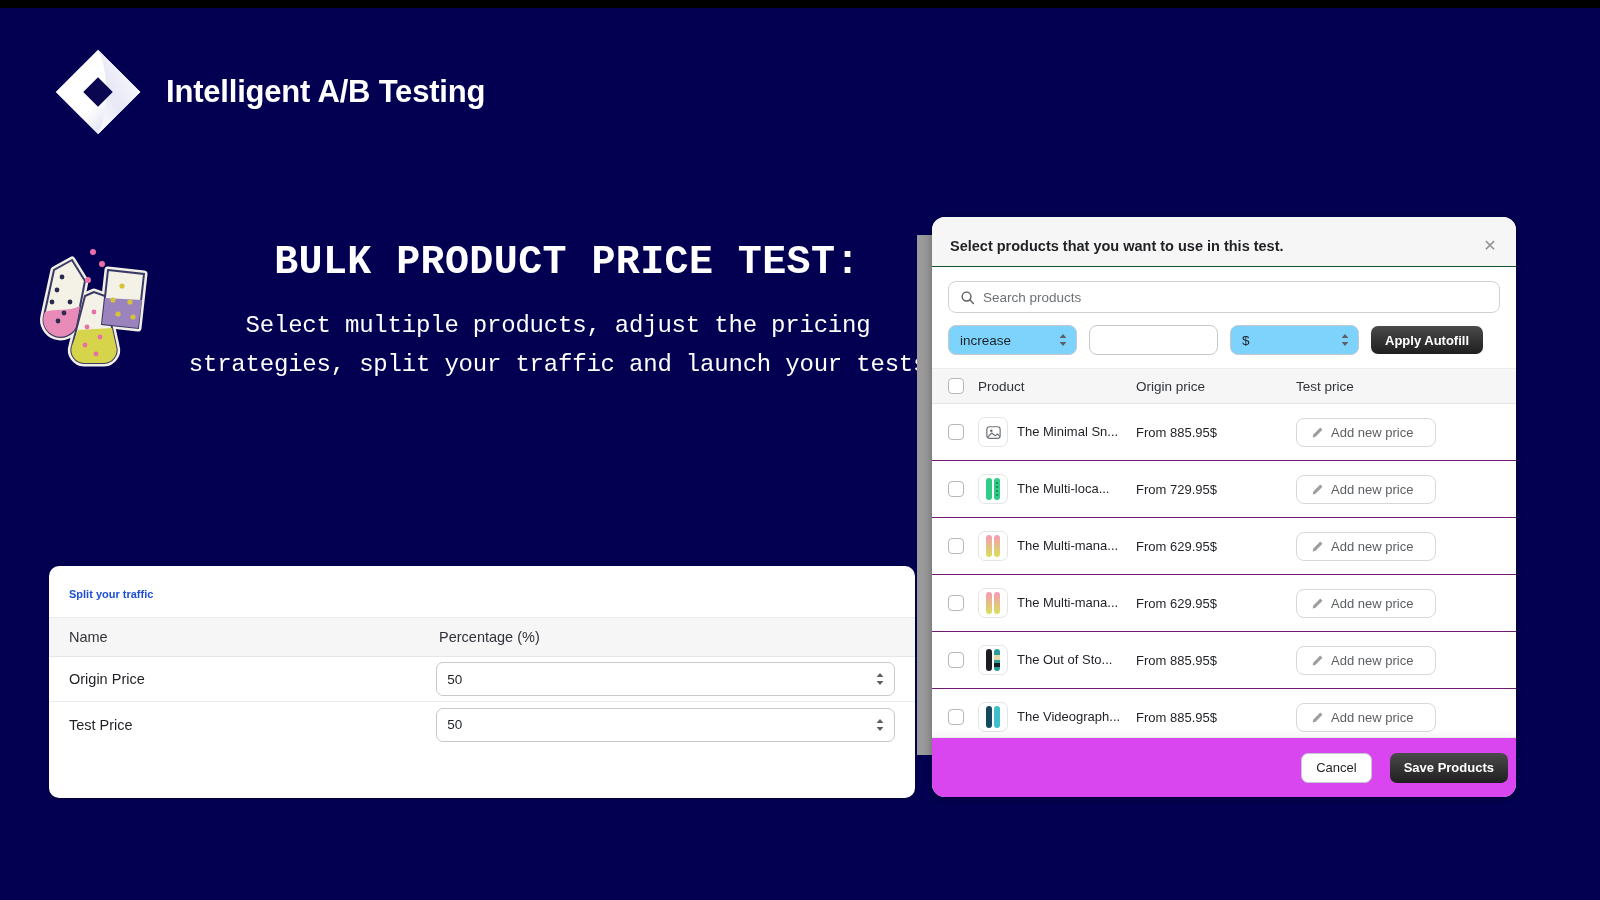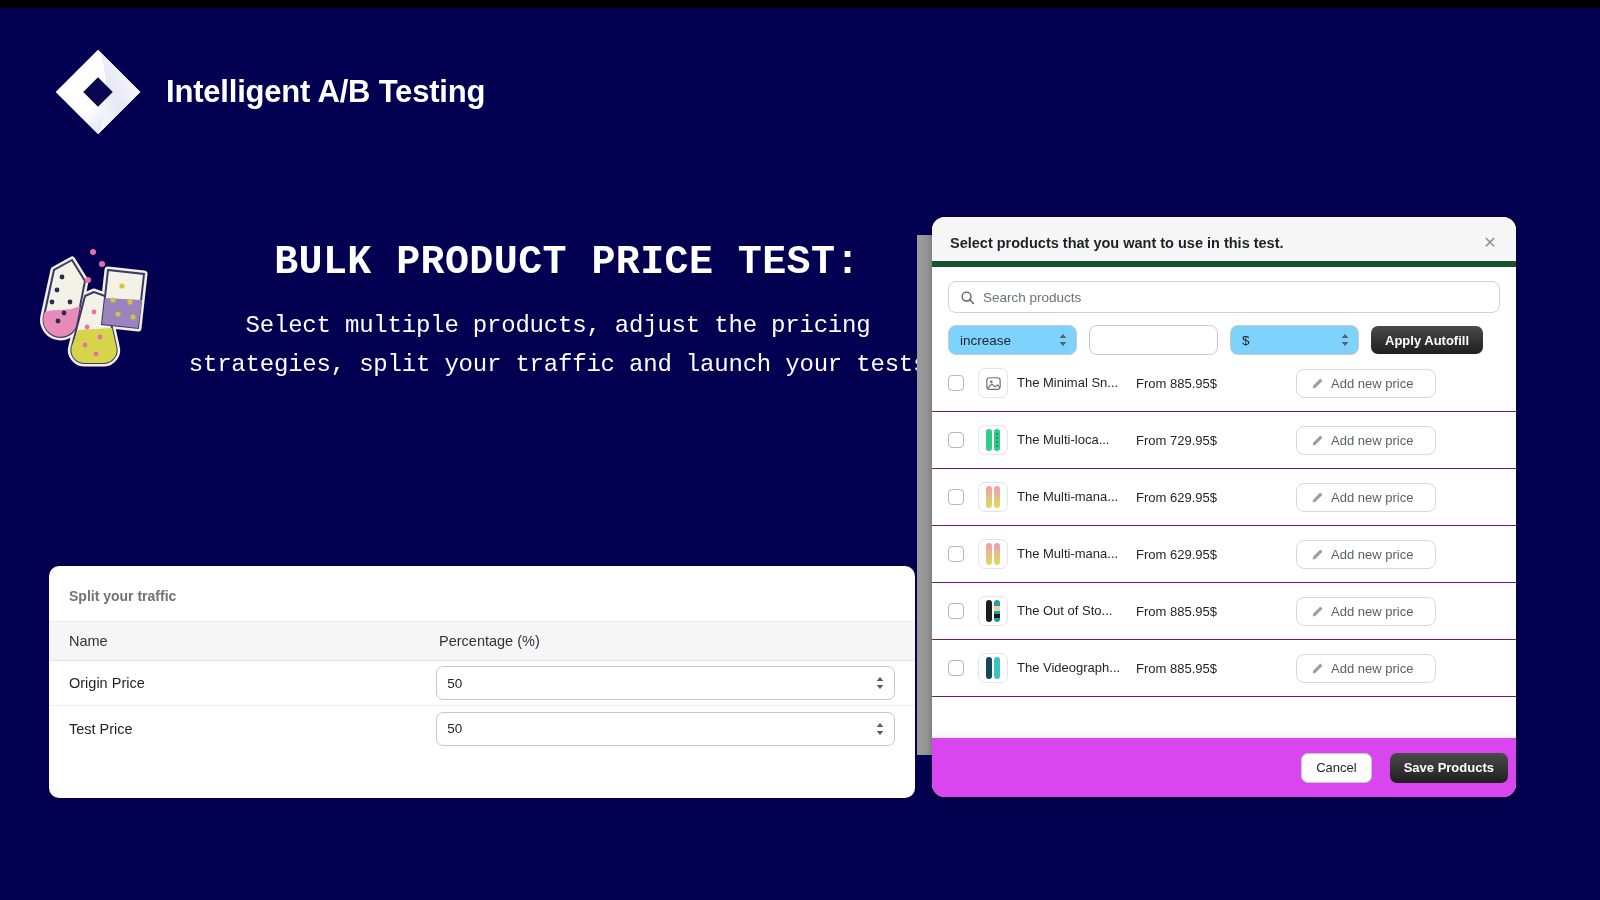--- a/index.html
+++ b/index.html
@@ -53,21 +53,21 @@
   
   .split-card {
     position: absolute; left: 49px; top: 566px;
     width: 866px; height: 232px;
     background: #ffffff;
     border-radius: 10px;
     box-shadow: 0 1px 3px rgba(0,0,0,.28);
     overflow: hidden;
   }
   .split-pad { padding: 22px 20px 0 20px; }
-  .split-title { font-size: 14px; font-weight: 700; color: #737373; }
+  .split-title { font-size: 11px; font-weight: 700; color: #1d4ed8; }
   .split-desc { font-size: 13.5px; color: #40444b; margin-top: 11px; }
   .split-table { margin-top: 17px; }
   .split-thead {
     display: flex; align-items: center;
     background: #f6f6f7; height: 40px;
     border-top: 1px solid #ececed;
     border-bottom: 1px solid #e6e6e7;
     padding: 0 20px;
   }
   .split-th { font-size: 14.5px; color: #31333a; }
@@ -96,21 +96,21 @@
     width: 584px; height: 580px;
     background: #ffffff;
     border-radius: 13px;
     box-shadow: 0 2px 10px rgba(0,0,0,.35);
     overflow: hidden;
     display: flex; flex-direction: column;
   }
   .modal-header {
     height: 50px; flex: none;
     background: #f6f6f7;
-    border-bottom: 6px solid #14532d;
+    border-bottom: 1px solid #14532d;
     display: flex; align-items: center;
     padding: 8px 14px 0 18px;
   }
   .modal-title { font-size: 14.5px; font-weight: 700; color: #1f2125; flex: 1; }
   .close-btn {
     width: 24px; height: 24px; border: none; background: transparent;
     color: #8f9196; font-size: 16px; line-height: 1; cursor: pointer;
     display: flex; align-items: center; justify-content: center;
   }
   .modal-body { flex: 1; display: flex; flex-direction: column; overflow: hidden; }
@@ -352,20 +352,26 @@
             <span>$</span>
             <svg class="stepper" viewBox="0 0 10 16">
               <path d="M5 2 L8.4 6 H1.6 Z" fill="#5c5f62"></path>
                 <path d="M5 14 L8.4 10 H1.6 Z" fill="#5c5f62"></path>
             </svg>
           </div>
           <button class="autofill-btn">Apply Autofill</button>
         </div>
       </div>
 
+      <div class="list-head">
+        <div class="cb"></div>
+        <div class="hcell h-prod">Product</div>
+        <div class="hcell c-orig">Origin price</div>
+        <div class="hcell c-test">Test price</div>
+      </div>
 
       <div class="list-rows">
 
         <div class="prow">
           <div class="cb"></div>
           <div class="c-prod">
             <div class="thumb">
               <svg width="17" height="17" viewBox="0 0 20 20">
                 <rect x="2.2" y="3.2" width="15.6" height="13.6" rx="3" fill="none" stroke="#6d7175" stroke-width="1.4"></rect>
                 <circle cx="7.4" cy="8" r="1.5" fill="#6d7175"></circle>

